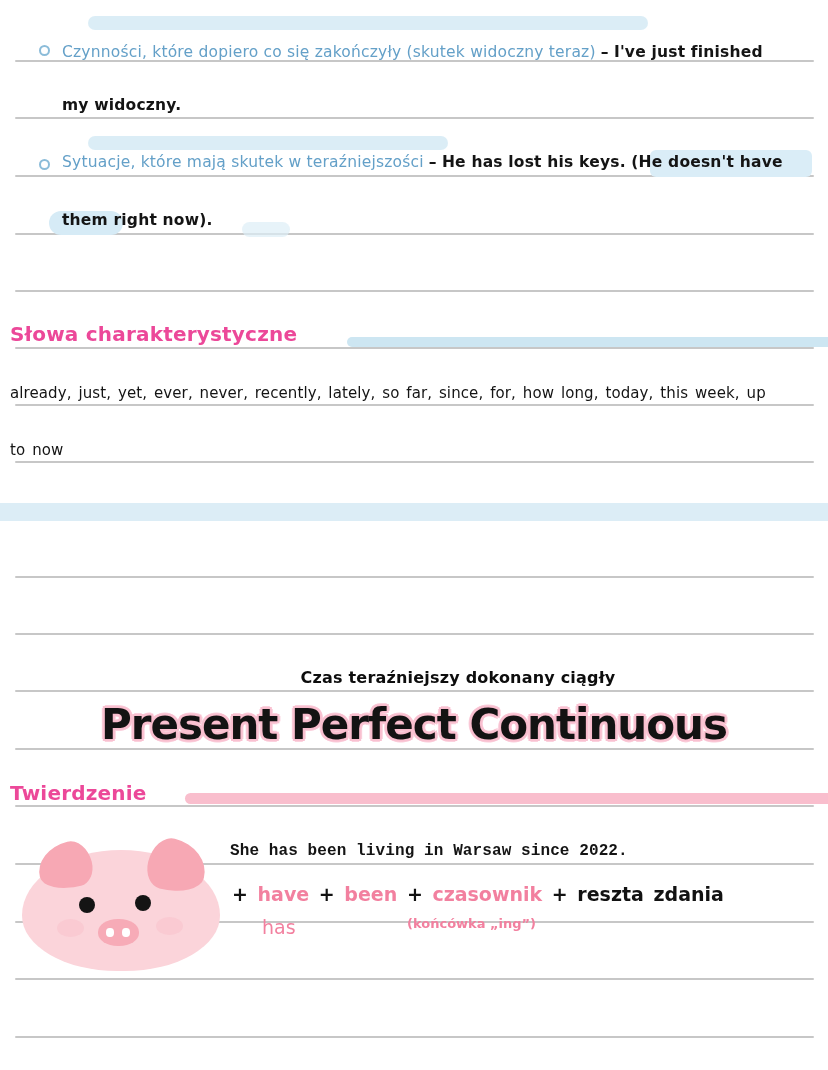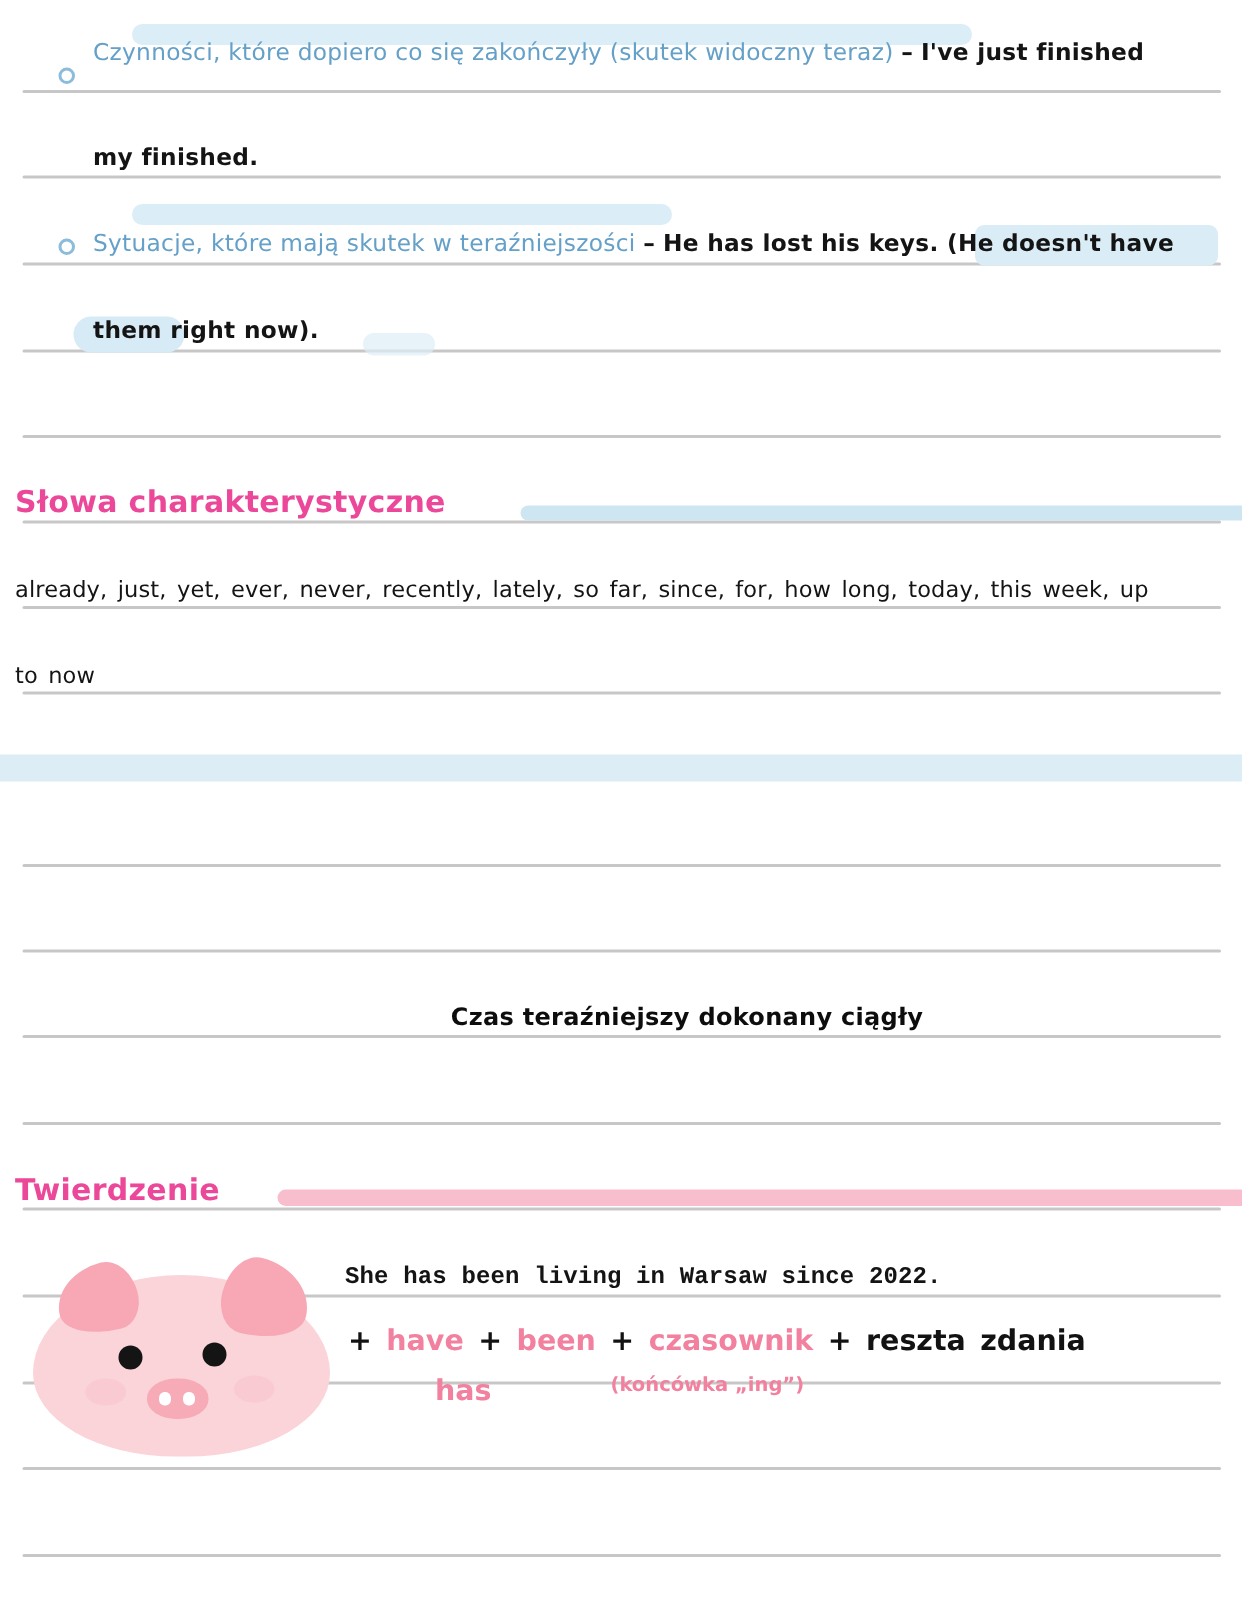--- a/index.html
+++ b/index.html
@@ -19,21 +19,21 @@
   .hl-d{left:49px;top:211px;width:74px;height:24px;background:#d6ebf6;border-radius:12px;}
   .hl-e{left:242px;top:222px;width:48px;height:15px;background:#ddeef7;border-radius:8px;opacity:.7;}
   
   .bullet{position:absolute;width:7px;height:7px;border:2px solid #8bbcd9;border-radius:50%;background:transparent;}
   .bullet-1{left:39px;top:45px;}
   .bullet-2{left:39px;top:159px;}
   
   .trow{position:absolute;left:62px;white-space:nowrap;font-size:15.5px;letter-spacing:.2px;line-height:22px;}
   .pl{color:#64a0c8;font-weight:500;}
   .en{color:#141414;font-weight:700;}
-  .r-b1l1{top:24px;}
+  .r-b1l1{top:41px;}
   .r-b1l2{top:94px;}
   .r-b2l1{top:151px;}
   .r-b2l2{top:209px;}
   
   .heading{position:absolute;left:10px;font-size:20px;font-weight:700;color:#ec4899;white-space:nowrap;letter-spacing:.2px;}
   .h-words{top:322px;}
   .h-twier{top:781px;}
   .bar{position:absolute;border-radius:6px 0 0 6px;}
   .bar-blue{left:347px;top:337px;width:481px;height:10px;background:#cde6f2;}
   .bar-pink{left:185px;top:793px;width:643px;height:11px;background:#f9becd;}
@@ -48,21 +48,21 @@
     font-size:42px;font-weight:700;letter-spacing:-1px;color:#131313;
     text-shadow:
       0 0 2px #f9b3c6, 0 0 3px #f9bcce,
       2px 2px 0 #f9c3d2, -2px -2px 0 #f9c3d2, 2px -2px 0 #f9c3d2, -2px 2px 0 #f9c3d2,
       3px 0 0 #fbd2de, -3px 0 0 #fbd2de, 0 3px 0 #fbd2de, 0 -3px 0 #fbd2de;
   }
   
   .example{position:absolute;left:230px;top:842px;font-size:16px;font-weight:600;color:#141414;white-space:nowrap;letter-spacing:.1px;font-family:Liberation Mono, monospace;}
   .formula1{position:absolute;left:232px;top:883px;font-size:19px;font-weight:700;white-space:nowrap;word-spacing:3px;color:#121212;}
   .pink{color:#f2809f;}
-  .formula2-has{position:absolute;left:262px;top:916px;font-size:19px;font-weight:700;color:#f2809f;white-space:nowrap;margin-left:28px;}
+  .formula2-has{position:absolute;left:262px;top:916px;font-size:19px;font-weight:400;color:#f2809f;white-space:nowrap;}
   .formula2-end{position:absolute;left:407px;top:916px;font-size:13px;font-weight:700;color:#f2809f;white-space:nowrap;}
   
   .pig{position:absolute;left:22px;top:843px;width:200px;height:128px;}
   .pig-face{position:absolute;left:0;top:7px;width:198px;height:121px;background:#fbd4da;
     border-radius:100px 100px 96px 96px / 66px 66px 56px 56px;}
   .pig-ear{position:absolute;background:#f7a8b4;}
   .pig-ear-left{left:16px;top:0px;width:54px;height:46px;border-radius:65% 35% 30% 70% / 60% 55% 45% 40%;transform:rotate(-14deg);}
   .pig-ear-right{left:126px;top:-3px;width:58px;height:52px;border-radius:35% 65% 70% 30% / 55% 60% 40% 45%;transform:rotate(14deg);}
   .pig-eye{position:absolute;width:16px;height:16px;background:#141414;border-radius:50%;}
   .pig-eye-left{left:57px;top:54px;}
@@ -109,39 +109,40 @@
   <div class="hl hl-d"></div>
   <div class="hl hl-e"></div>
 
   <div class="bullet bullet-1"></div>
   <div class="trow r-b1l1">
     <span class="pl">Czynności, które dopiero co się zakończyły (skutek widoczny teraz)</span>
     <span class="en">–</span>
     <span class="en">I've just finished</span>
   </div>
   <div class="trow r-b1l2">
-    <span class="en">my finished.</span>
+    <span class="en">my widoczny.</span>
   </div>
 
   <div class="bullet bullet-2"></div>
   <div class="trow r-b2l1">
     <span class="pl">Sytuacje, które mają skutek w teraźniejszości</span>
     <span class="en">–</span>
     <span class="en">He has lost his keys. (He doesn't have</span>
   </div>
   <div class="trow r-b2l2">
     <span class="en">them right now).</span>
   </div>
 
   <div class="heading h-words">Słowa charakterystyczne</div>
   <div class="bar bar-blue"></div>
   <div class="words w1">already, just, yet, ever, never, recently, lately, so far, since, for, how long, today, this week, up</div>
   <div class="words w2">to now</div>
 
   <div class="subtitle">Czas teraźniejszy dokonany ciągły</div>
+  <div class="big-title">Present Perfect Continuous</div>
 
   <div class="heading h-twier">Twierdzenie</div>
   <div class="bar bar-pink"></div>
 
   <div class="pig">
     <div class="pig-face"></div>
     <div class="pig-ear pig-ear-left"></div>
     <div class="pig-ear pig-ear-right"></div>
     <div class="pig-eye pig-eye-left"></div>
     <div class="pig-eye pig-eye-right"></div>

